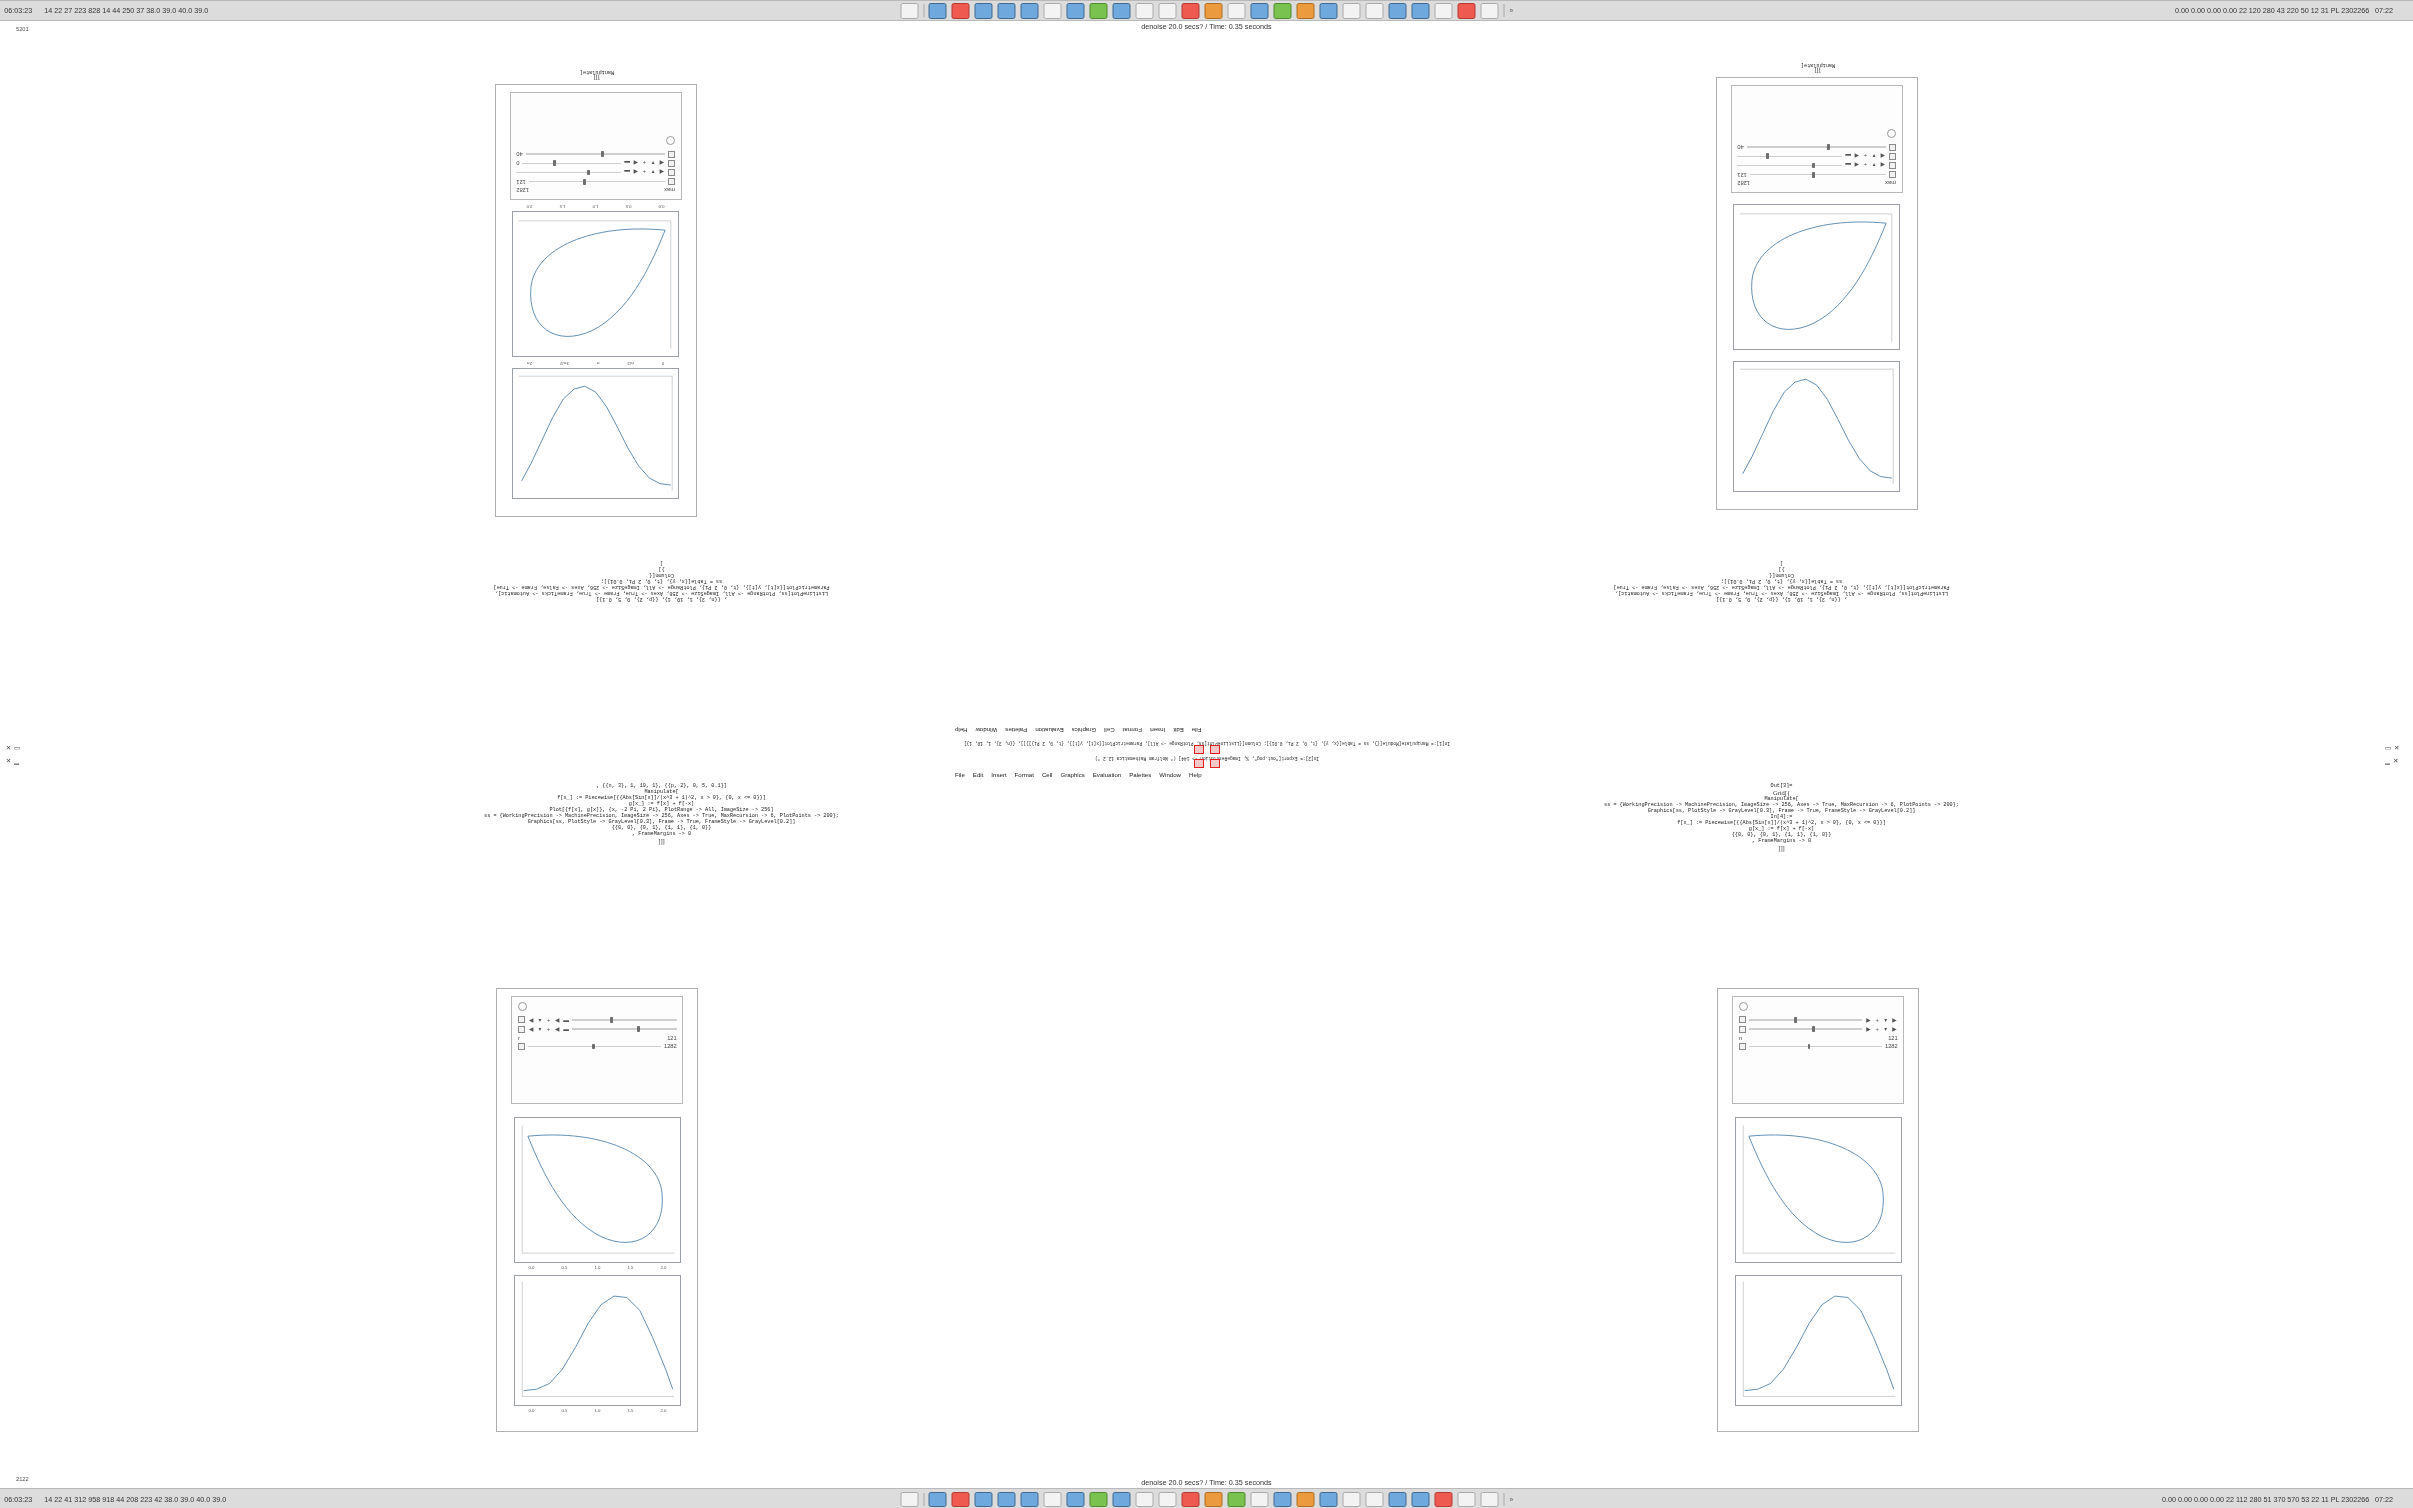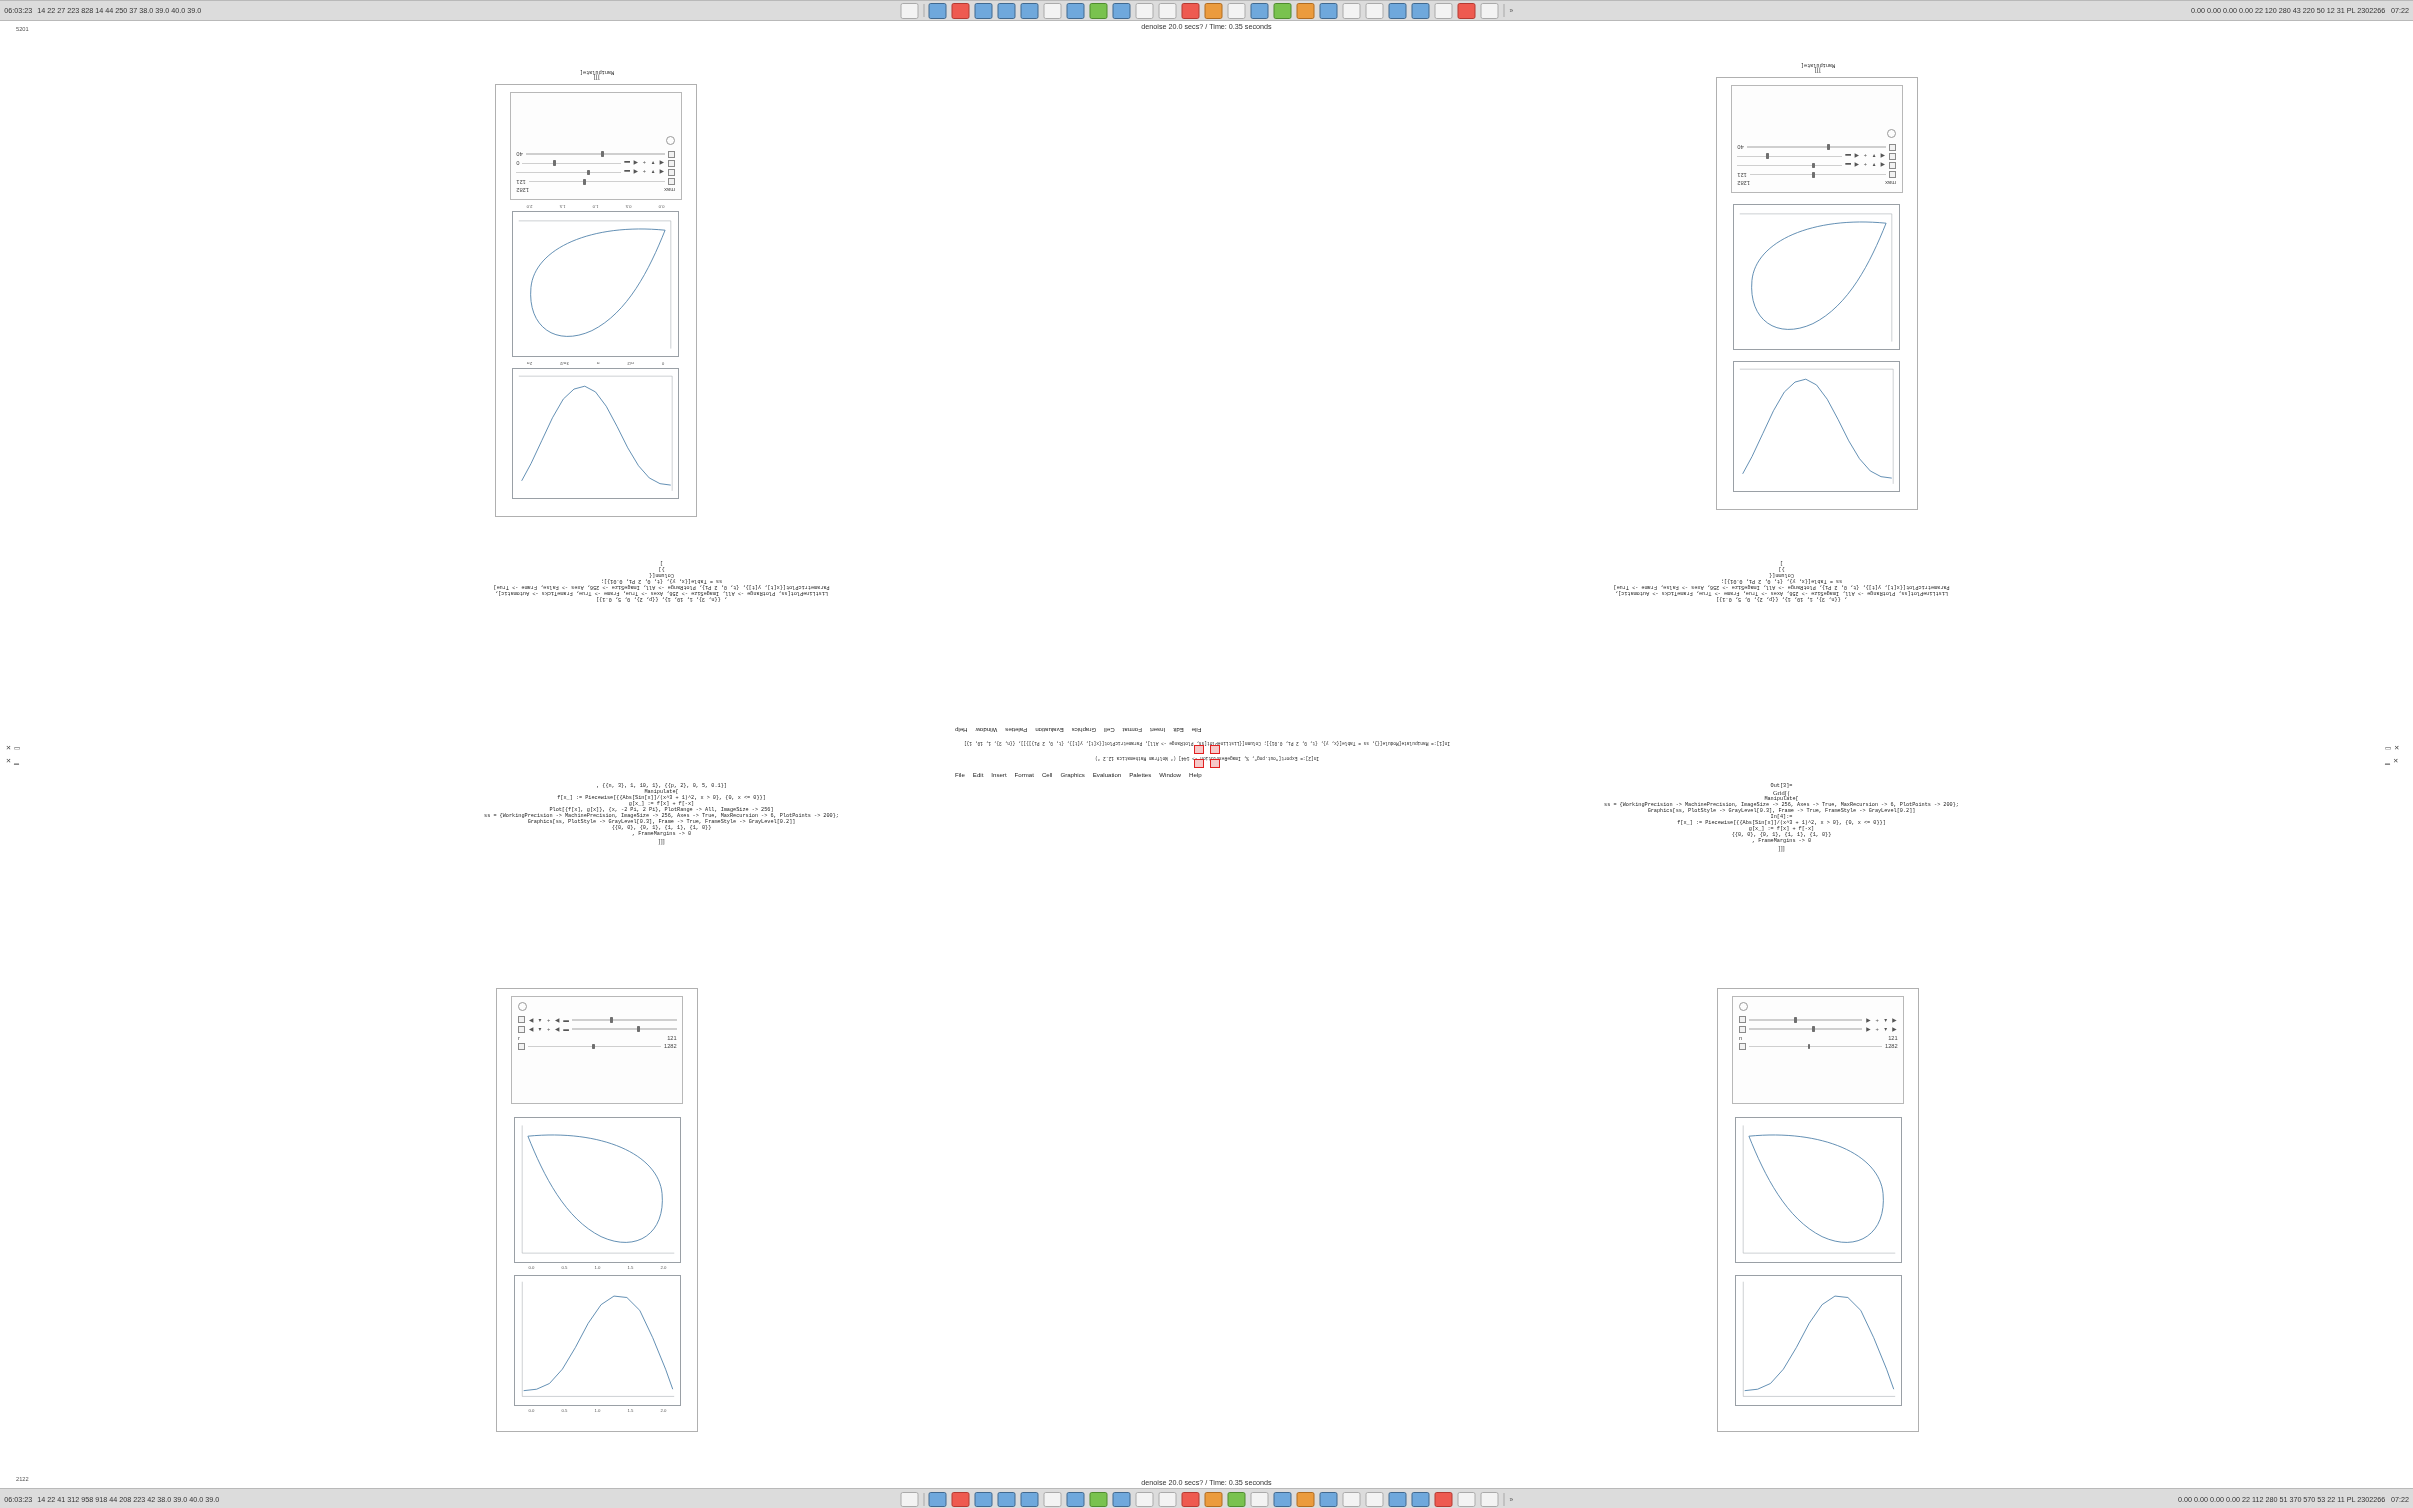--- a/index.html
+++ b/index.html
@@ -4,22 +4,22 @@
 <style>
   html,body{margin:0;padding:0;background:#ffffff;}
   body{font-family:"Liberation Sans",sans-serif;width:2413px;height:1508px;overflow:hidden;position:relative;color:#222;}
 
   
   .bar{position:absolute;left:0;width:2413px;background:#dcdcdc;border-top:0.7px solid #b9b9b9;border-bottom:0.7px solid #b9b9b9;
        display:flex;align-items:center;font-size:8px;color:#333;}
   .bar.top{top:0;height:18.7px;}
   .bar.bottom{top:1488px;height:20px;}
 
-  .sys-left{display:flex;align-items:center;gap:5px;padding-left:4.3px;font-size:7.2px;}
-  .sys-right{margin-left:auto;display:flex;align-items:center;gap:5.7px;padding-right:4px;font-size:7.2px;}
+  .sys-left{display:flex;align-items:center;gap:12px;padding-left:4.3px;font-size:7.2px;}
+  .sys-right{margin-left:auto;display:flex;align-items:center;gap:5.7px;padding-right:20px;font-size:7.2px;}
 
   
   .dock{position:absolute;left:50%;transform:translateX(-50%);display:flex;align-items:center;gap:5px;}
   .dock .d{width:16px;height:13.6px;border-radius:2.2px;border:0.7px solid #8d99a6;background:linear-gradient(#eaf1f8,#c9d8e6);}
   .dock .d.r{background:#ee5a50;border-color:#b43a32;}
   .dock .d.g{background:#79c24f;border-color:#4f8b2f;}
   .dock .d.o{background:#eb9b3d;border-color:#b06c21;}
   .dock .d.b{background:#6fa8dc;border-color:#41698f;}
   .dock .d.w{background:#f3f3f3;border-color:#aaa;}
   .dock .sep{width:0.7px;height:13px;background:#a8a8a8;}

